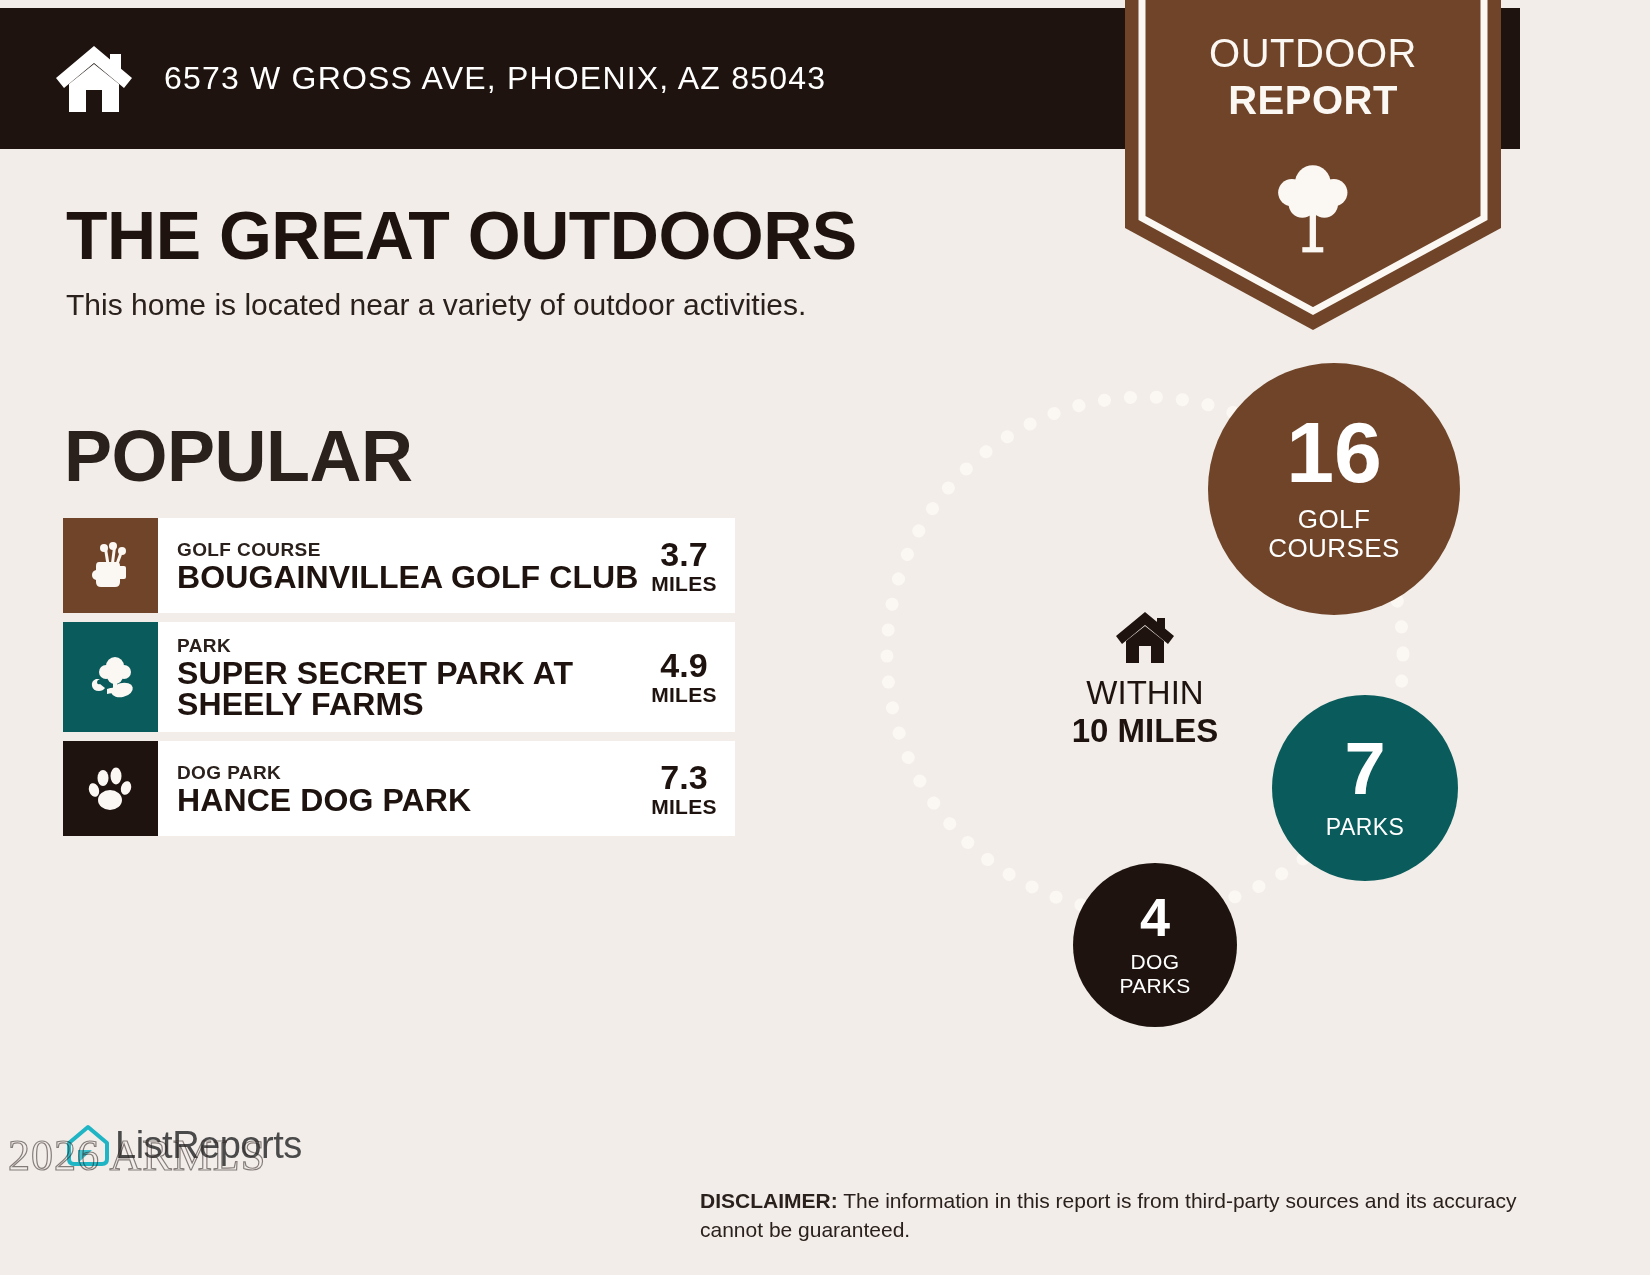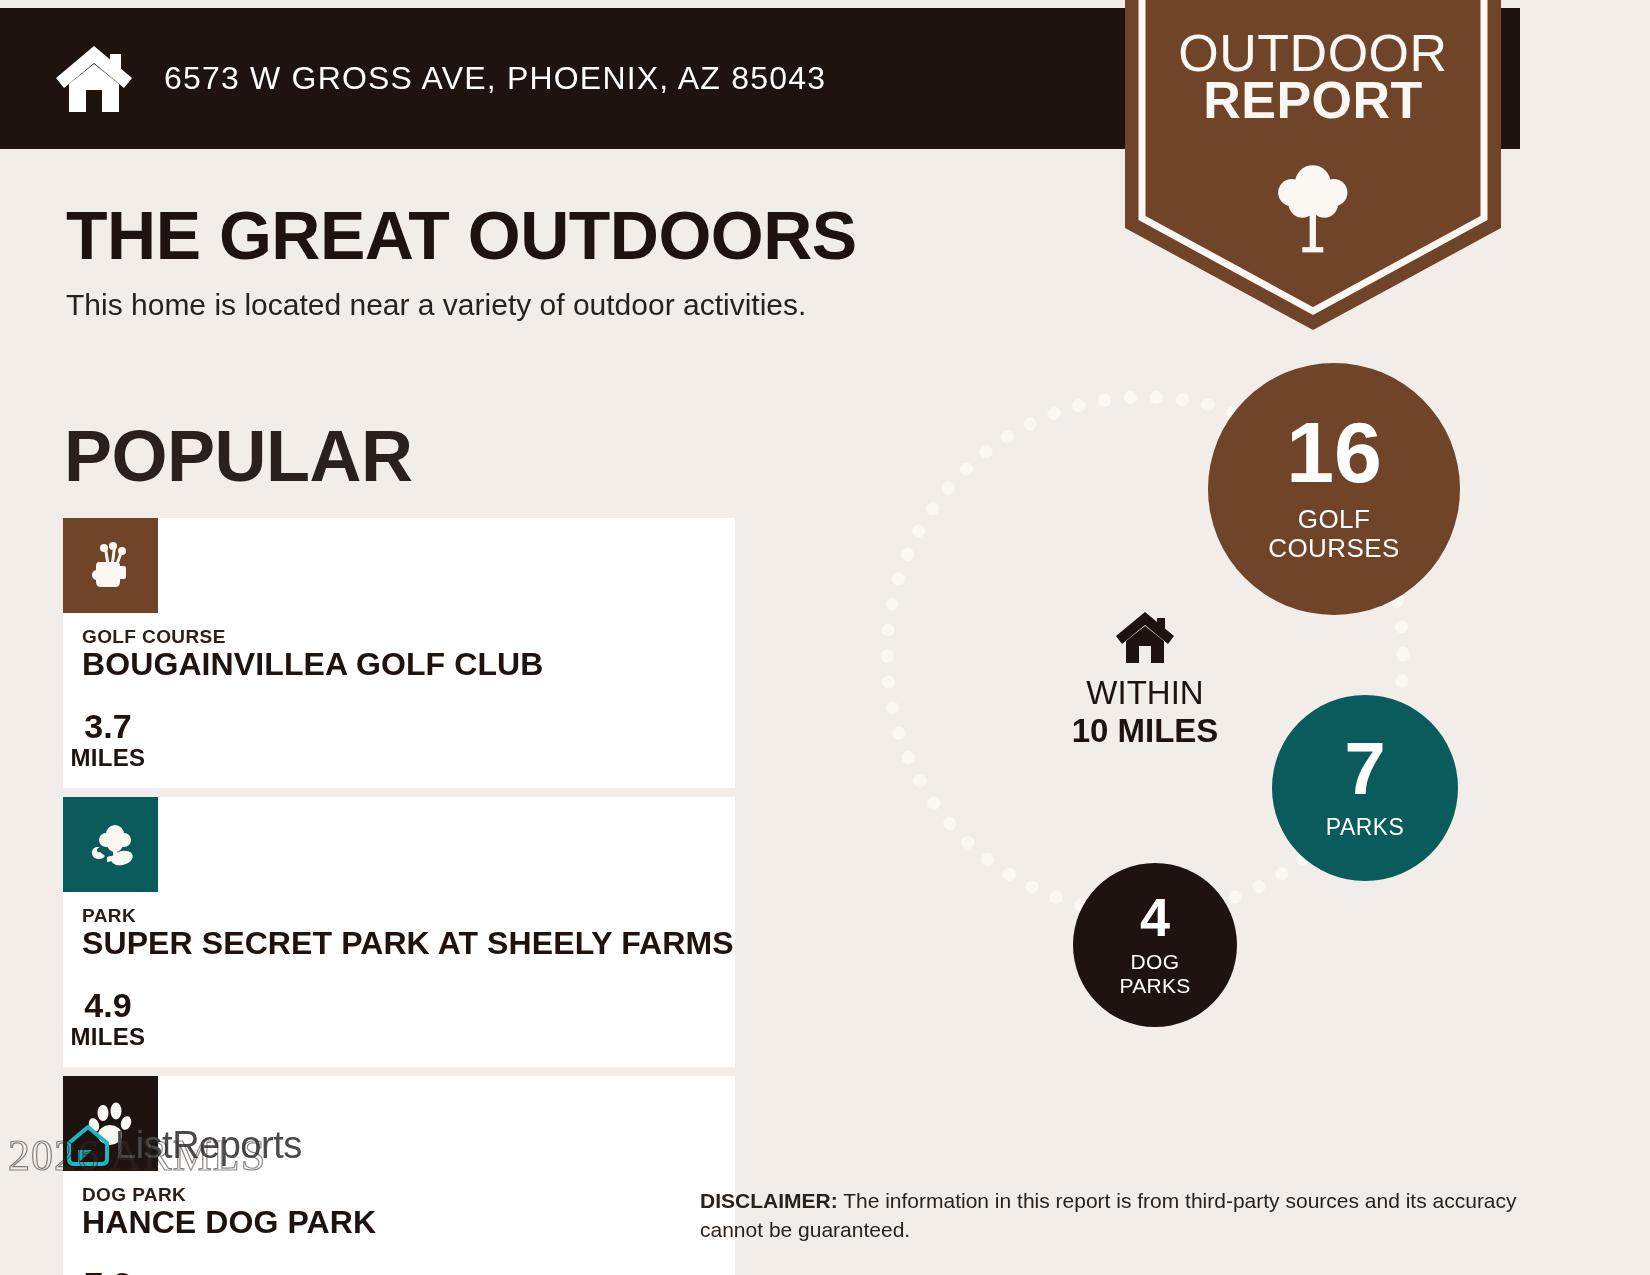--- a/index.html
+++ b/index.html
@@ -28,21 +28,21 @@
   }
 
   
   .badge{
     position:absolute; left:1125px; top:0; width:376px; height:330px;
   }
   .badge svg{ display:block; width:376px; height:330px; }
   .badge-text{
     position:absolute; left:0; top:30px; width:376px;
     text-align:center; color:#FBF7F3;
-    font-size:52px; line-height:47px; letter-spacing:0.5px;
+    font-size:40px; line-height:47px; letter-spacing:0.5px;
   }
   .badge-text .l2{ font-weight:bold; }
 
   
   .title{
     position:absolute; left:66px; top:196px;
     font-size:68px; font-weight:bold; color:#1E130E;
     letter-spacing:-0.5px; white-space:nowrap;
   }
   .subtitle{
@@ -54,21 +54,20 @@
     font-size:72px; font-weight:bold; color:#2B211C; letter-spacing:-0.5px;
   }
 
   
   .list{ position:absolute; left:63px; top:518px; width:672px; }
   .row{
     display:flex; align-items:stretch;
     background:#FFFFFF;
     margin-bottom:9px;
     min-height:95px;
-    flex-direction:column;
   }
   .row-icon{
     width:95px; flex:0 0 95px;
     display:flex; align-items:center; justify-content:center;
   }
   .row-icon svg{ width:52px; height:52px; display:block; }
   .row-body{
     flex:1 1 auto;
     display:flex; flex-direction:column; justify-content:center;
     padding:12px 0 12px 19px;
@@ -81,21 +80,21 @@
     font-size:32px; font-weight:bold; color:#1E130E;
     letter-spacing:0.1px; line-height:31px; padding-top:1px;
   }
   .row-dist{
     flex:0 0 96px; width:96px;
     display:flex; flex-direction:column; align-items:center; justify-content:center;
     padding-right:6px;
     text-align:center;
   }
   .row-dist .v{ font-size:34px; font-weight:bold; color:#1E130E; line-height:36px; }
-  .row-dist .u{ font-size:24px; font-weight:bold; color:#1E130E; letter-spacing:0.3px; }
+  .row-dist .u{ font-size:21px; font-weight:bold; color:#1E130E; letter-spacing:0.3px; }
 
   
   .info{ position:absolute; left:840px; top:355px; width:680px; height:700px; }
   .dots-svg{ position:absolute; left:0; top:0; width:680px; height:700px; }
 
   .center-cluster{
     position:absolute; left:205px; top:255px; width:200px; text-align:center;
   }
   .center-cluster svg{ width:62px; height:56px; display:block; margin:0 auto 8px; }
   .center-l1{ font-size:33px; color:#1E130E; font-weight:400; line-height:38px; }

